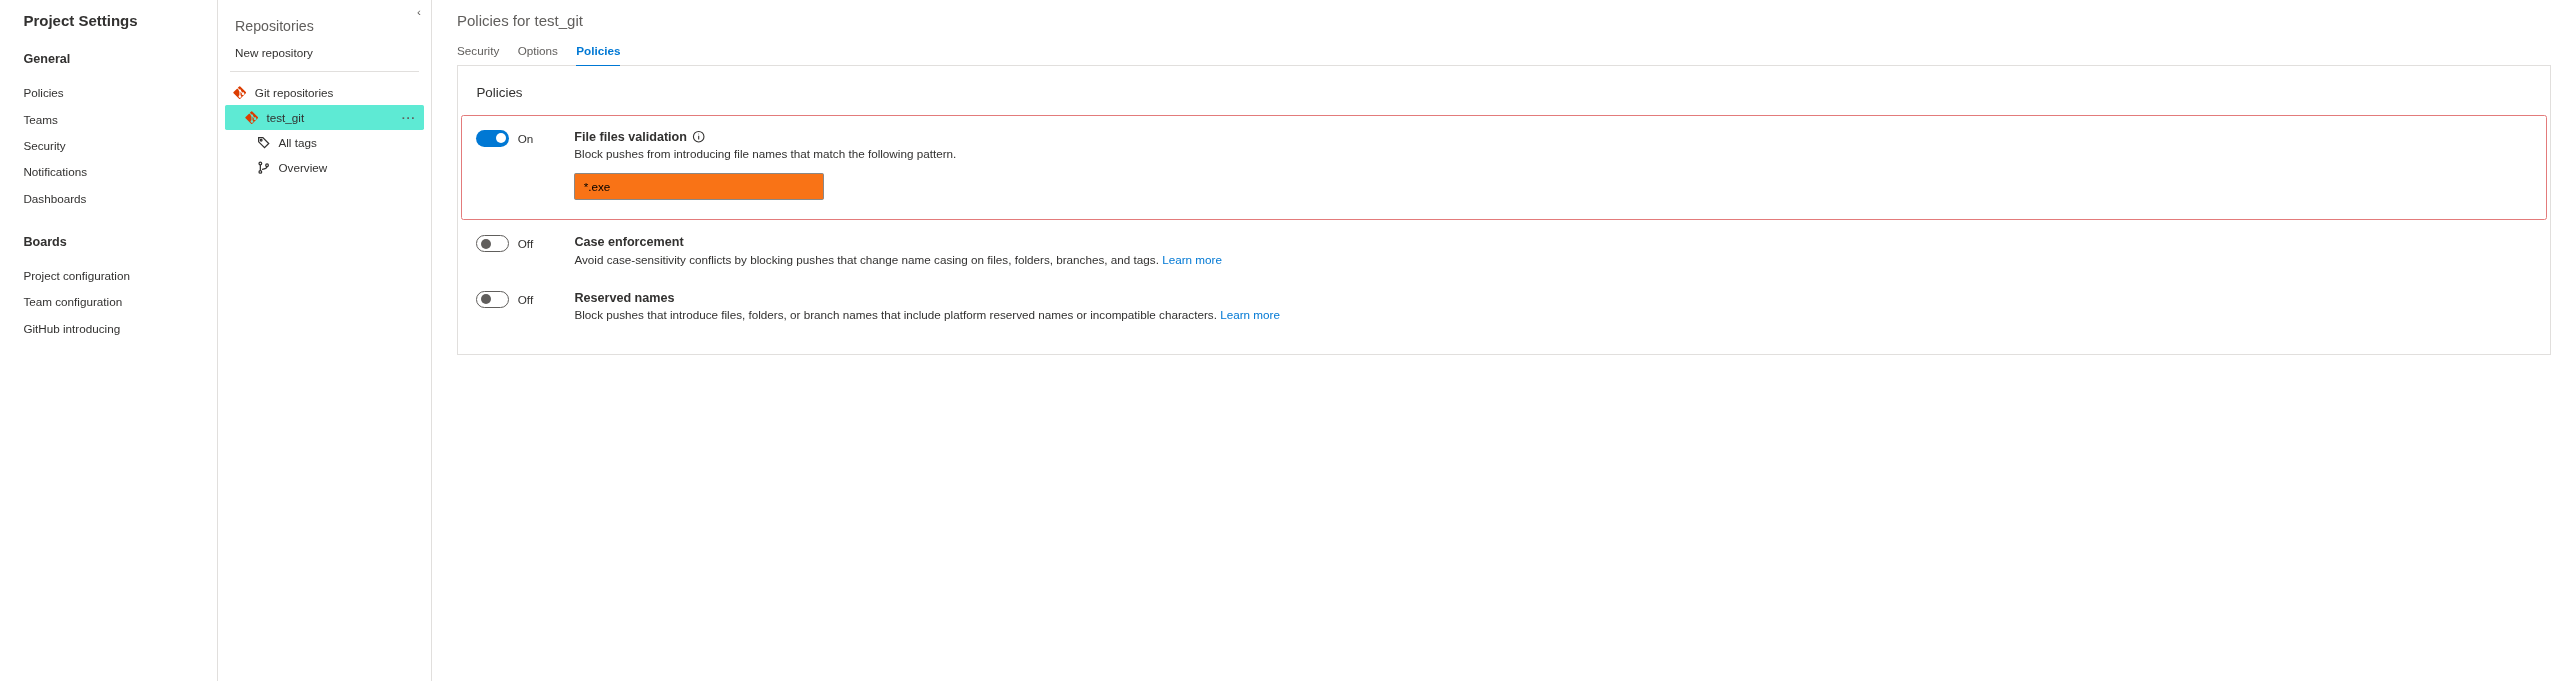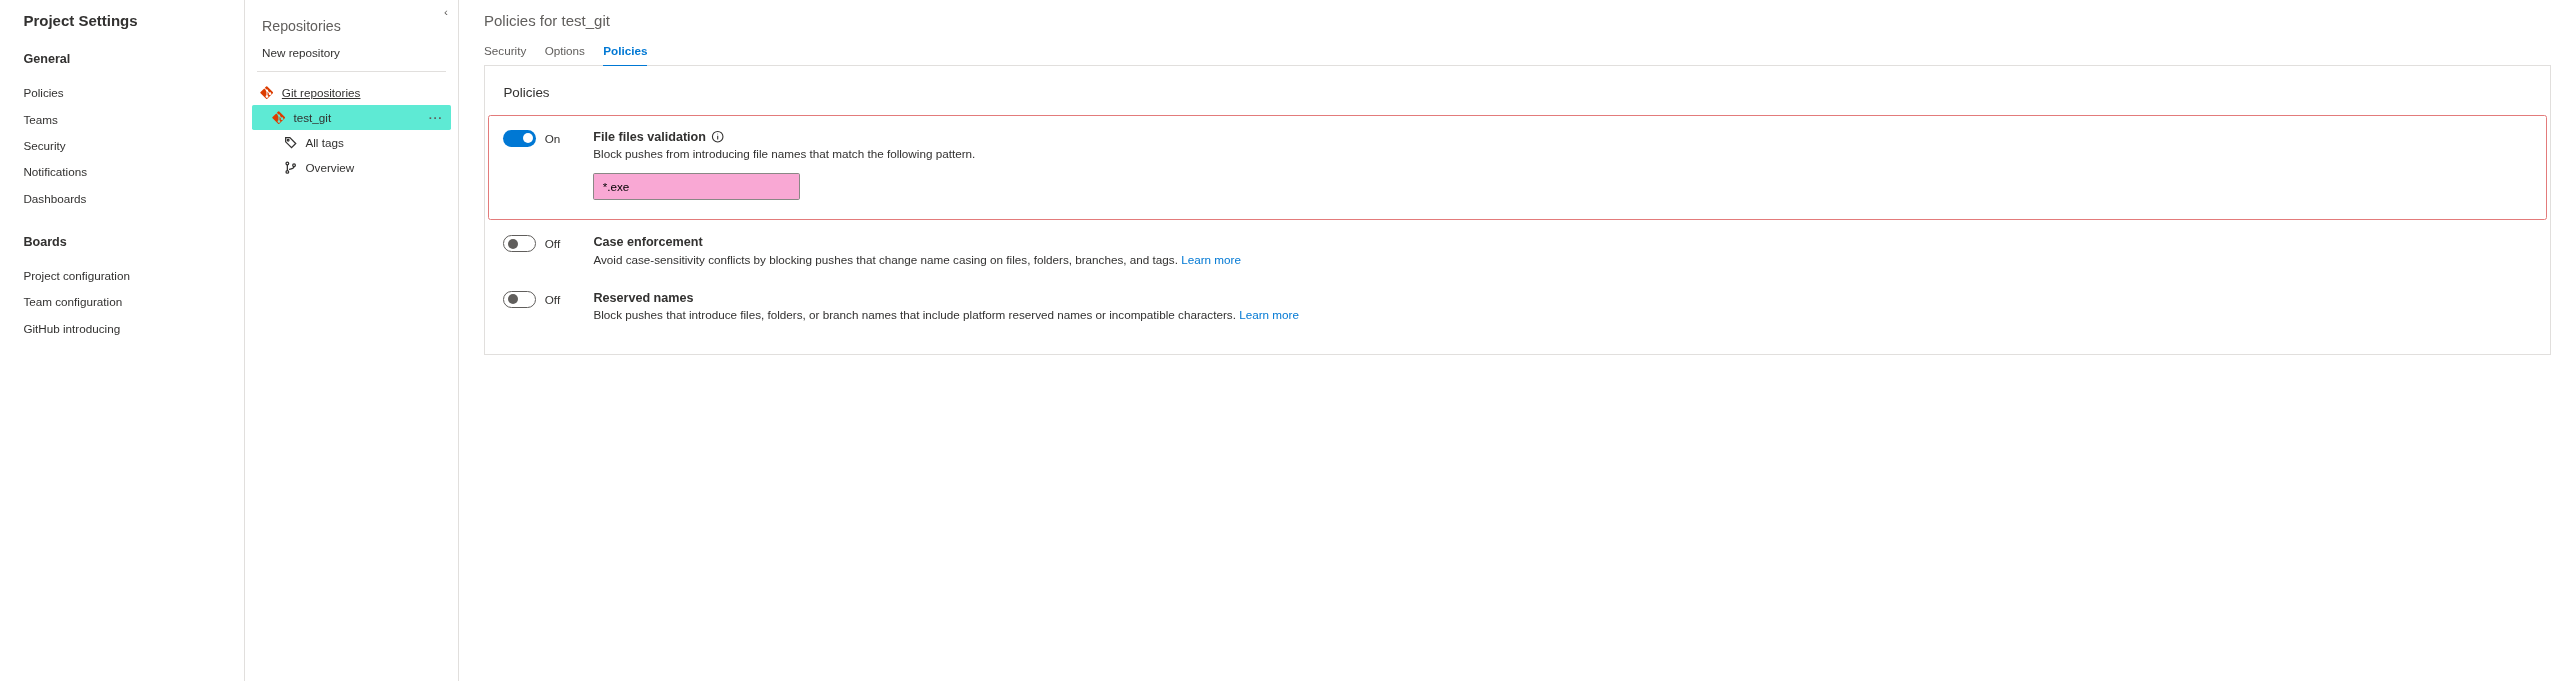--- a/index.html
+++ b/index.html
@@ -7,21 +7,21 @@
   body {
     font-family: "Segoe UI", -apple-system, sans-serif;
     font-size: 11.7px;
     color: #323130;
     background: #fff;
     display: flex;
     min-width: 1288px;
   }
   
   .ps-sidebar {
-    width: 245px;
+    width: 218px;
     padding: 11.7px 0 0 23.4px;
     flex: none;
     border-right: 0.8px solid #e1dfdd;
   }
   .ps-title {
     font-size: 15px;
     font-weight: 600;
     margin-bottom: 23.4px;
   }
   .ps-section-title {
@@ -76,21 +76,21 @@
     align-items: center;
     gap: 8.4px;
     height: 25px;
     padding: 0 8.4px 0 8.4px;
     cursor: pointer;
     border-radius: 1.7px;
   }
   .tree-row.selected { background: #5eead4; }
   .tree-row .label { flex: 1; font-size: 11.7px; }
   .tree-row .more { color: #605e5c; font-weight: 700; letter-spacing: 0.8px; }
-  .indent-0 { padding-left: 8.4px; text-decoration: underline; }
+  .indent-0 { padding-left: 8.4px; }
   .indent-1 { padding-left: 20px; }
   .indent-2 { padding-left: 32px; }
 
   
   .icon { width: 13.4px; height: 13.4px; display: inline-flex; align-items: center; justify-content: center; flex: none; }
   .git-icon svg { fill: #dc3c00; }
   .tag-icon svg { fill: none; stroke: #323130; stroke-width: 1.5; }
   .branch-icon svg { fill: none; stroke: #323130; stroke-width: 1.5; }
   .info-icon svg { fill: none; stroke: #323130; stroke-width: 1.3; }
 
@@ -133,21 +133,21 @@
   .policies-heading {
     font-size: 13.4px;
     font-weight: 400;
     padding: 0 18.4px 15px 18.4px;
     color: #323130;
   }
   .policy-row {
     display: flex;
     align-items: flex-start;
     padding: 15px 18.4px 10px 18.4px;
-    gap: 0;
+    gap: 8px;
   }
   .policy-row.highlight {
     outline: 1.7px solid #e37b7b;
     outline-offset: -1.7px;
     border-radius: 2.5px;
     margin: 0 3.3px;
     padding: 15px 15px 20px 15px;
   }
   .toggle-col {
     width: 90px;
@@ -183,27 +183,27 @@
     gap: 5px;
     margin-bottom: 3.3px;
   }
   .policy-desc {
     font-size: 11.7px;
     color: #323130;
   }
   .policy-desc a { color: #0078d4; text-decoration: none; cursor: pointer; }
   .policy-input {
     margin-top: 13.4px;
-    width: 207px;
+    width: 250px;
     height: 27px;
     padding: 0 8.4px;
     font-size: 11.7px;
     border: 0.8px solid #8a8886;
     border-radius: 1.7px;
-    background: #f9a8d4;
+    background: #f97316;
   }
 </style>
 </head>
 <body>
 
 <nav class="ps-sidebar">
   <div class="ps-title">Project Settings</div>
 
   <div class="ps-section">
     <div class="ps-section-title">General</div>

